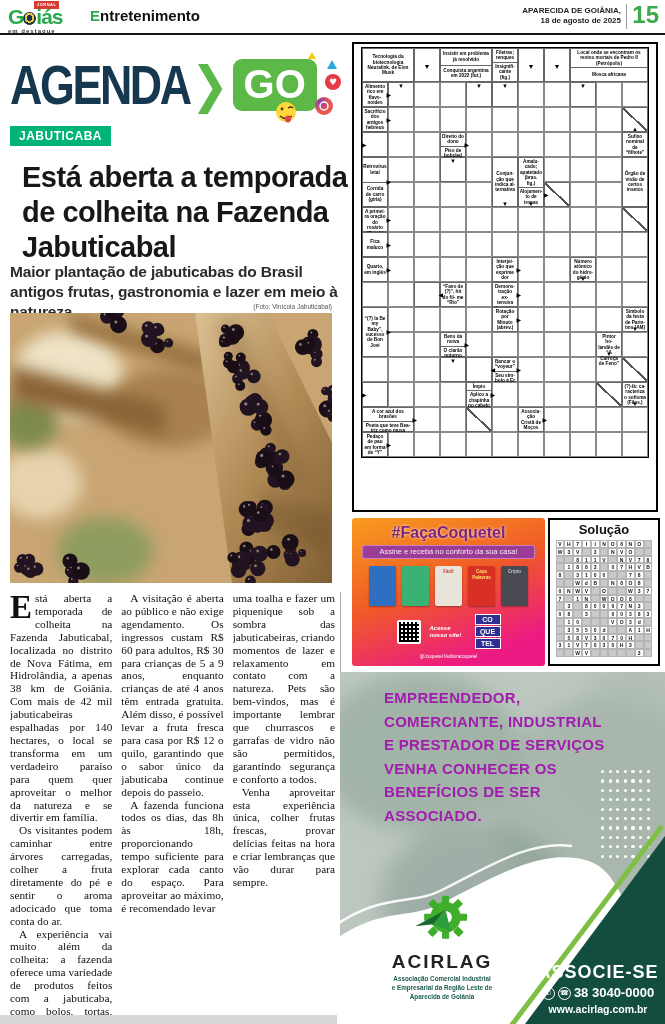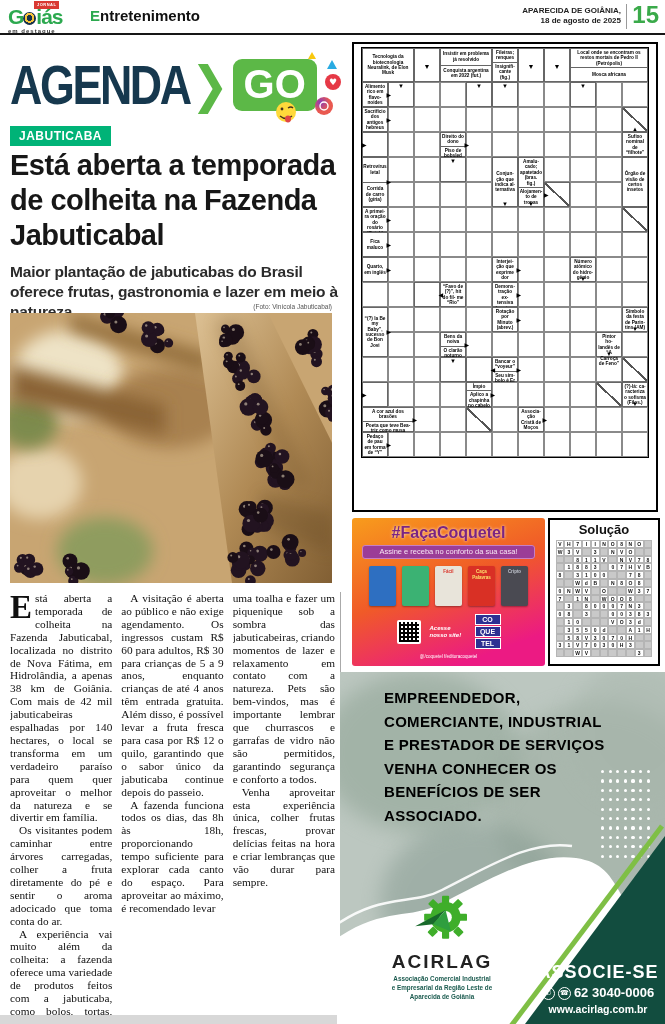--- a/index.html
+++ b/index.html
@@ -79,21 +79,21 @@
   #solbox{position:absolute;left:548px;top:518px;width:112px;height:148px;border:2px solid #000;box-sizing:border-box;background:#fff;padding:2px;}
   #sol-title{text-align:center;font:800 13px/16px "Liberation Sans",sans-serif;margin-bottom:2px;}
   #sol-grid{display:grid;grid-template-columns:repeat(11,8.8px);justify-content:center;}
   .sc{height:7.8px;border:.5px solid #b5b5b5;box-sizing:border-box;background:#fff;
       font:700 5px/7.3px "Liberation Sans",sans-serif;text-align:center;color:#111;}
   .sc.g{background:#c9c9c9;}
   
   #acir{position:absolute;left:340px;top:672px;width:325px;height:352px;background:#bcc7c0;overflow:hidden;}
   .blob{position:absolute;filter:blur(10px);border-radius:50%;}
   #acir-head{position:absolute;left:44px;top:14px;width:245px;font:700 15px/23.5px "Liberation Sans",sans-serif;
-             color:#000000;letter-spacing:.3px;white-space:pre-line;}
+             color:#a21caf;letter-spacing:.3px;white-space:pre-line;}
   #acir-dots{position:absolute;left:261px;top:98px;display:grid;grid-template-columns:repeat(7,7.6px);grid-auto-rows:9.4px;}
   #acir-dots span{width:3.2px;height:3.2px;border-radius:50%;background:#fff;}
   #acir-svg{position:absolute;left:0;top:152px;width:325px;height:200px;}
   #acir-logo{position:absolute;left:36px;top:222px;width:132px;text-align:center;}
   #acir-logo .nm{font:800 19px/21px "Liberation Sans",sans-serif;color:#222;letter-spacing:2px;margin-top:3px;}
   #acir-logo .sb{font:700 6.3px/9px "Liberation Sans",sans-serif;color:#1a5a4e;white-space:pre-line;margin-top:2px;}
   #acir-cta{position:absolute;left:195px;top:290px;width:126px;text-align:center;color:#fff;}
   #acir-cta .c1{font:700 18px/21px "Liberation Sans",sans-serif;letter-spacing:1px;}
   #acir-cta .c2{font:800 13px/16px "Liberation Sans",sans-serif;margin-top:2px;display:flex;align-items:center;justify-content:center;gap:3px;}
   #acir-cta .c2 .ic{display:inline-block;width:11px;height:11px;border-radius:50%;border:1px solid #fff;
@@ -139,22 +139,22 @@
       <circle cx="48" cy="56" r="4" fill="none" stroke="#fff" stroke-width="1.4"></circle>
       <circle cx="10" cy="62" r="10" fill="#ffd93b"></circle>
       <circle cx="6" cy="59" r="1.4" fill="#46321f"></circle>
       <path d="M12 58 q3 -2 5 0" stroke="#46321f" stroke-width="1.4" fill="none"></path>
       <path d="M4 66 q6 5 12 0" stroke="#46321f" stroke-width="1.4" fill="none"></path>
       <ellipse cx="12" cy="69" rx="3" ry="3.4" fill="#e04545"></ellipse>
     </svg>
   </div>
 
   <div id="tag">JABUTICABA</div>
-  <h1 id="headline" style="margin:0">Está aberta a temporada de colheita na Fazenda Jabuticabal</h1>
-  <div id="subhead">Maior plantação de jabuticabas do Brasil oferece frutas, gastronomia e lazer em meio à natureza</div>
+  <h1 id="headline" style="margin:12px">Está aberta a temporada de colheita na Fazenda Jabuticabal</h1>
+  <div id="subhead">Maior plantação de jabuticabas do Brasil antigos frutas, gastronomia e lazer em meio à natureza</div>
   <div id="credit">(Foto: Vinícola Jabuticabal)</div>
 
   <div id="photo">
     <svg id="photo-svg" width="322" height="270" viewBox="0 0 322 270">
       <defs>
         <filter id="blurb" x="-40%" y="-40%" width="180%" height="180%">
             <feGaussianBlur stdDeviation="8"></feGaussianBlur>
           </filter>
         <linearGradient id="trunkg" x1="0" y1="0" x2="1" y2="1">
           <stop offset="0" stop-color="#dcc093"></stop>
@@ -1020,19 +1020,19 @@
       <div class="nm">ACIRLAG</div>
       <div class="sb">Associação Comercial Industrial
 e Empresarial da Região Leste de
 Aparecida de Goiânia</div>
     </div>
     <div id="acir-cta">
       <div class="c1">ASSOCIE-SE</div>
       <div class="c2">
         <span class="ic">✆</span>
         <span class="ic">☎</span>
-        <span>62 3040-0006</span>
+        <span>38 3040-0000</span>
       </div>
       <div class="c3">www.acirlag.com.br</div>
     </div>
   </div>
 
 </div>
 
 </body></html>

